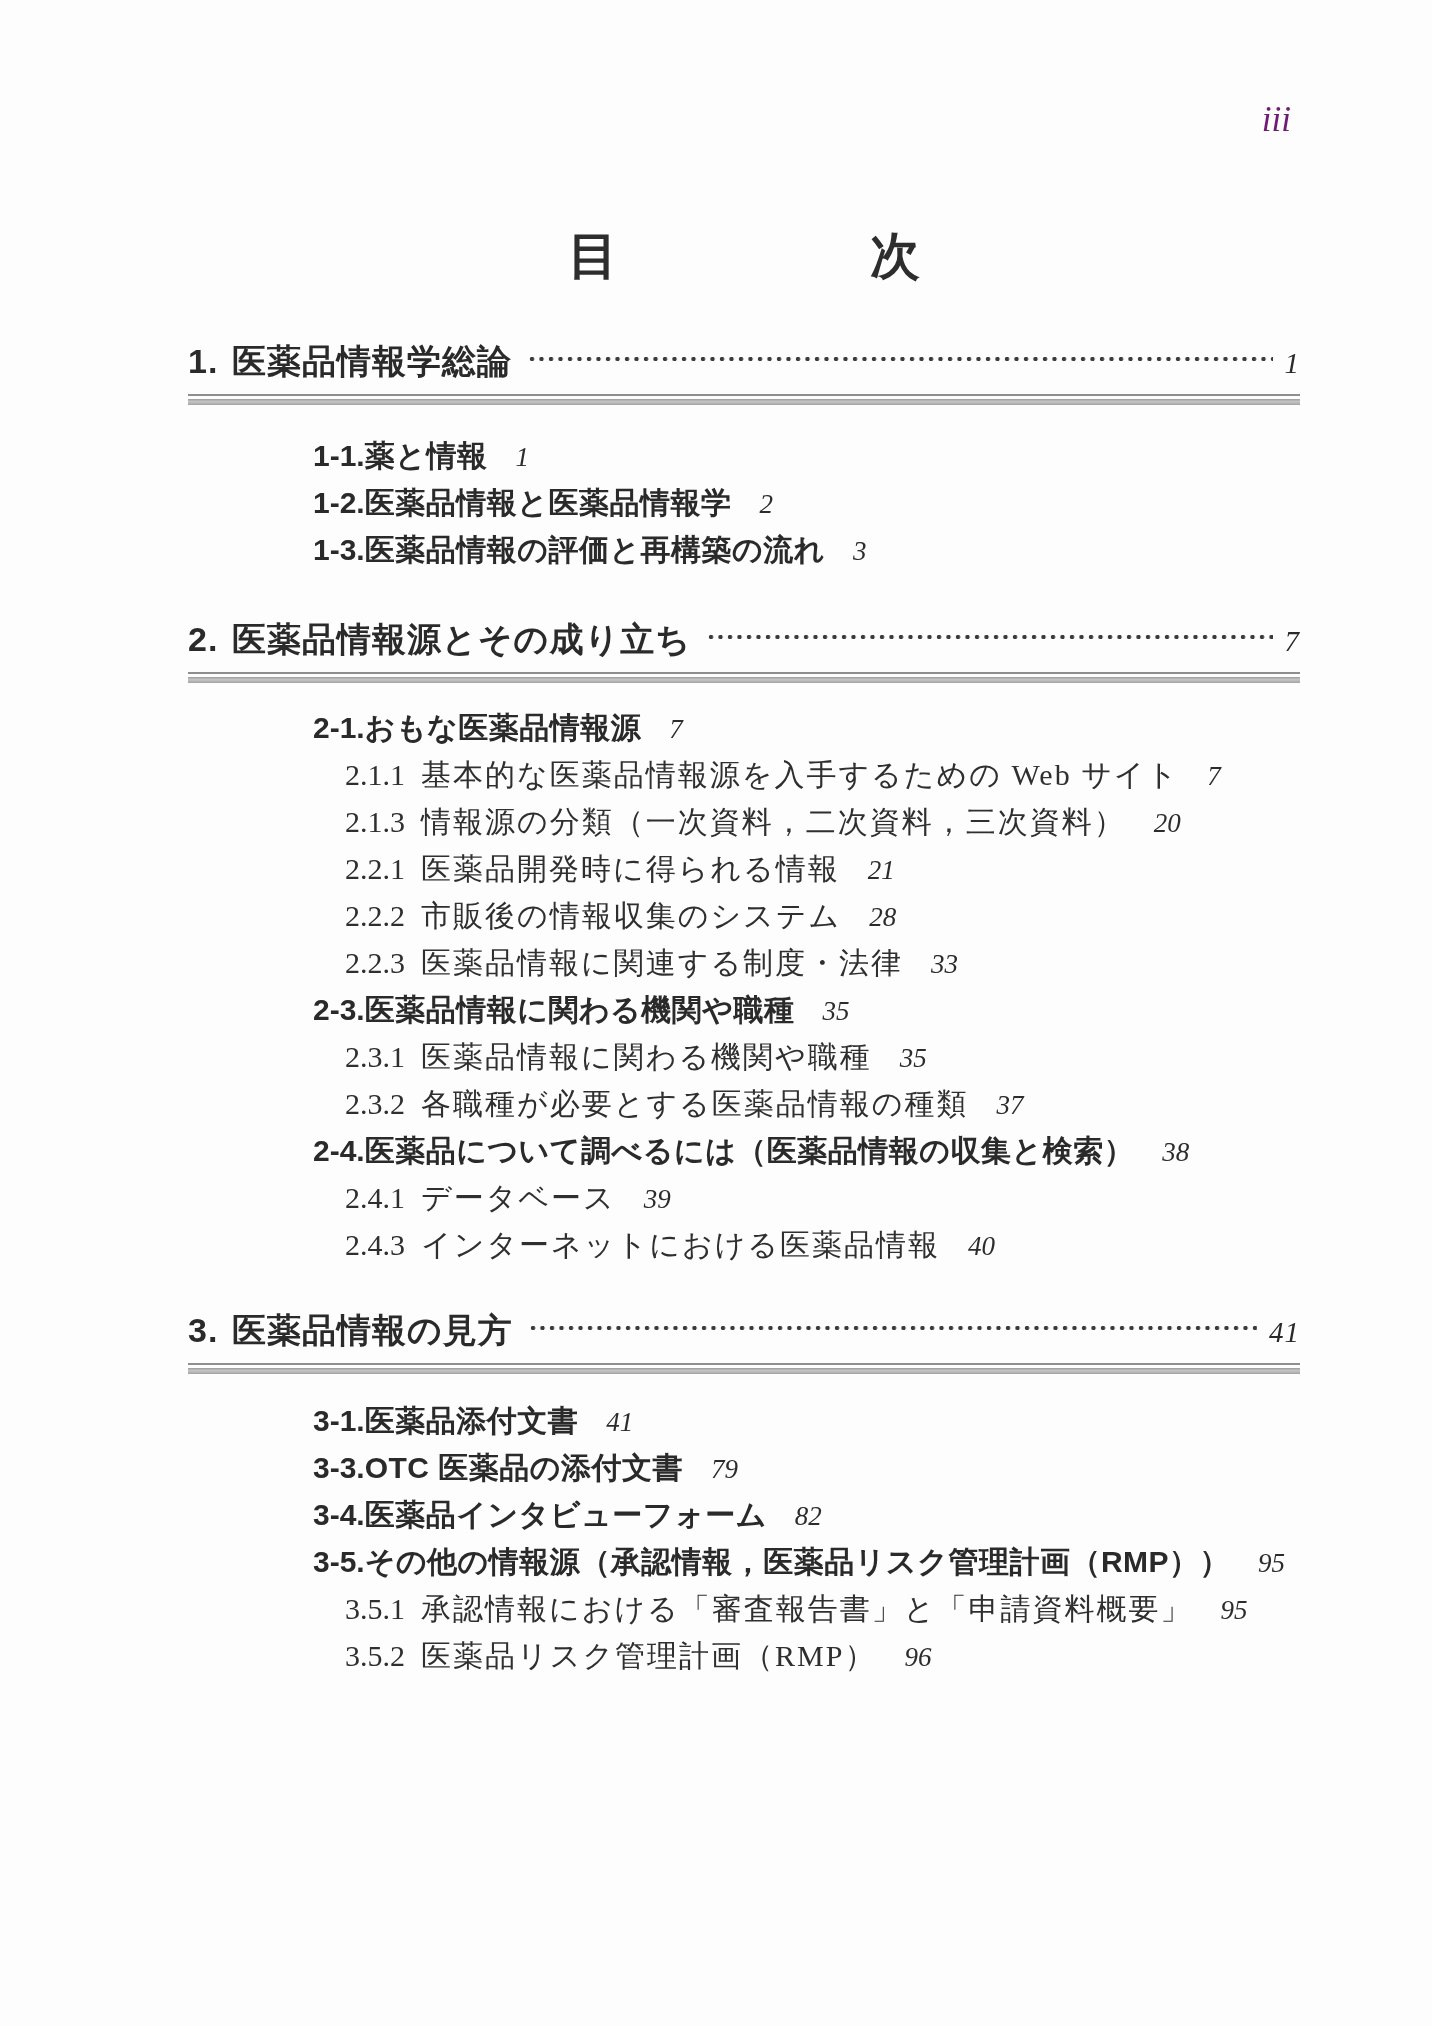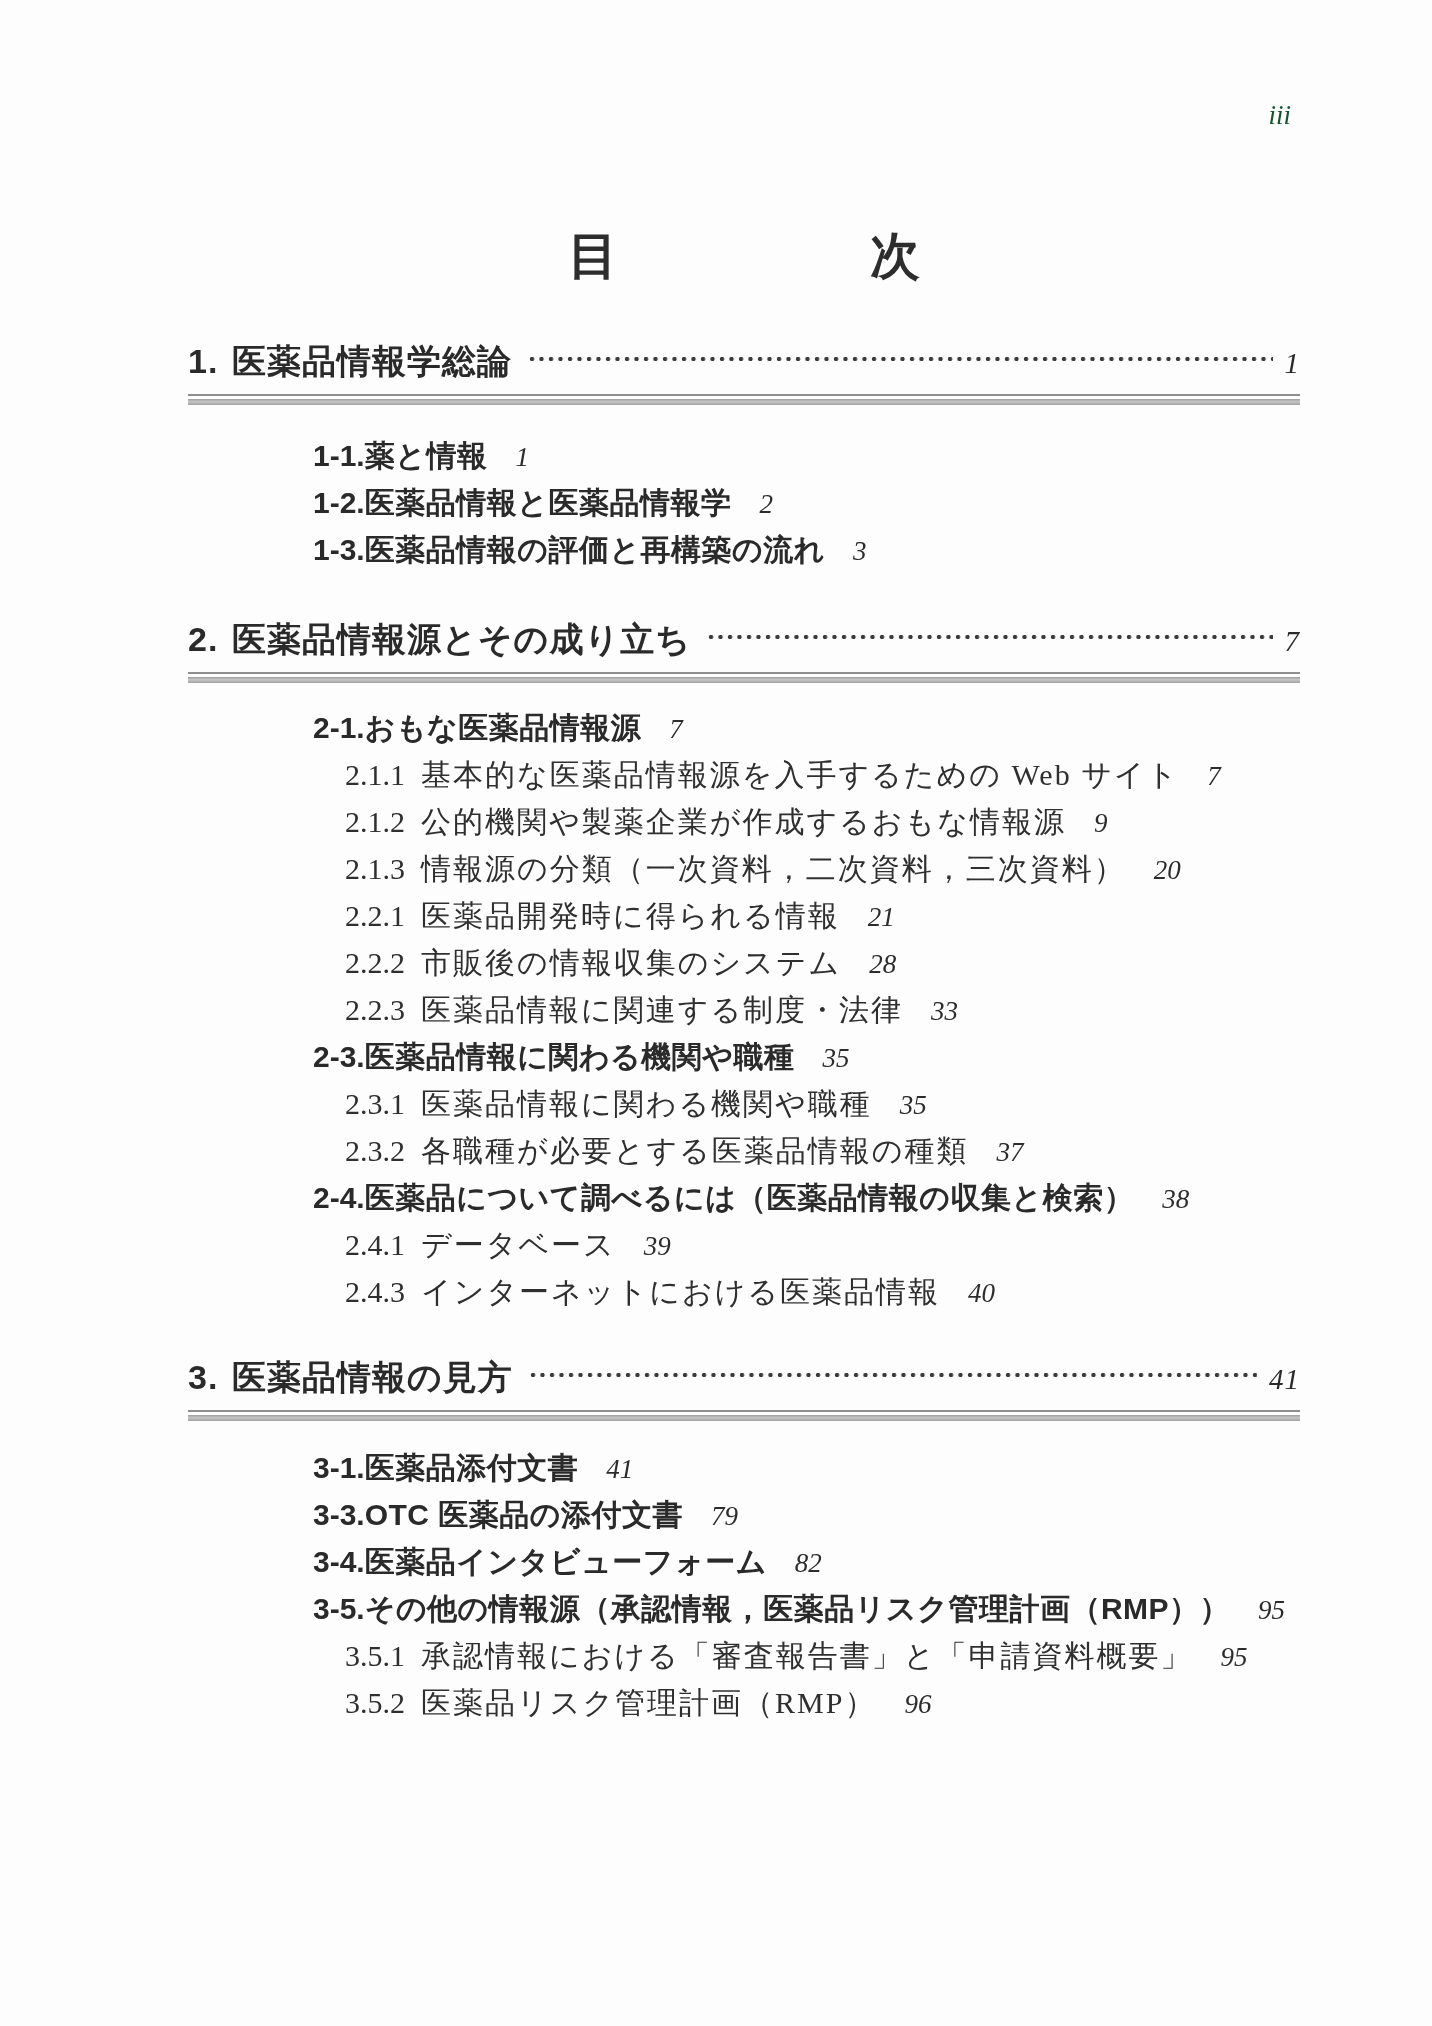--- a/index.html
+++ b/index.html
@@ -15,21 +15,21 @@
     background:var(--page-bg);
     color:var(--ink);
     position:relative;
     overflow:hidden;
     font-family:"Liberation Sans",sans-serif;
   }
   
   .folio{
     position:absolute;top:100px;right:141px;
     font-family:"Liberation Serif","DejaVu Serif",serif;
-    font-style:italic;font-size:27px;color:#14532d;
+    font-style:italic;font-size:35px;color:#701a75;
   }
   
   .content{
     position:absolute;left:188px;top:0;width:1112px;
   }
   
   .title-row{
     margin-top:228px;
     display:flex;justify-content:center;gap:252px;
     font-family:"Liberation Serif","DejaVu Serif",serif;
@@ -121,21 +121,20 @@
     <div class="ch-row">
       <span class="ch-num">2.</span>
       <span class="ch-ttl">医薬品情報源とその成り立ち</span>
       <span class="leader"></span>
       <span class="ch-pg">7</span>
     </div>
     <div class="rule"></div>
     <div class="items">
       <div class="row sec"><span class="lab">2-1.</span><span class="ttl">おもな医薬品情報源</span><span class="pg">7</span></div>
       <div class="row sub"><span class="lab">2.1.1</span><span class="ttl">基本的な医薬品情報源を入手するための Web サイト</span><span class="pg">7</span></div>
-      <div class="row sub"><span class="lab">2.1.2</span><span class="ttl">公的機関や製薬企業が作成するおもな情報源</span><span class="pg">9</span></div>
       <div class="row sub"><span class="lab">2.1.3</span><span class="ttl">情報源の分類（一次資料，二次資料，三次資料）</span><span class="pg">20</span></div>
       <div class="row sub"><span class="lab">2.2.1</span><span class="ttl">医薬品開発時に得られる情報</span><span class="pg">21</span></div>
       <div class="row sub"><span class="lab">2.2.2</span><span class="ttl">市販後の情報収集のシステム</span><span class="pg">28</span></div>
       <div class="row sub"><span class="lab">2.2.3</span><span class="ttl">医薬品情報に関連する制度・法律</span><span class="pg">33</span></div>
       <div class="row sec"><span class="lab">2-3.</span><span class="ttl">医薬品情報に関わる機関や職種</span><span class="pg">35</span></div>
       <div class="row sub"><span class="lab">2.3.1</span><span class="ttl">医薬品情報に関わる機関や職種</span><span class="pg">35</span></div>
       <div class="row sub"><span class="lab">2.3.2</span><span class="ttl">各職種が必要とする医薬品情報の種類</span><span class="pg">37</span></div>
       <div class="row sec"><span class="lab">2-4.</span><span class="ttl">医薬品について調べるには（医薬品情報の収集と検索）</span><span class="pg">38</span></div>
       <div class="row sub"><span class="lab">2.4.1</span><span class="ttl">データベース</span><span class="pg">39</span></div>
       <div class="row sub"><span class="lab">2.4.3</span><span class="ttl">インターネットにおける医薬品情報</span><span class="pg">40</span></div>

